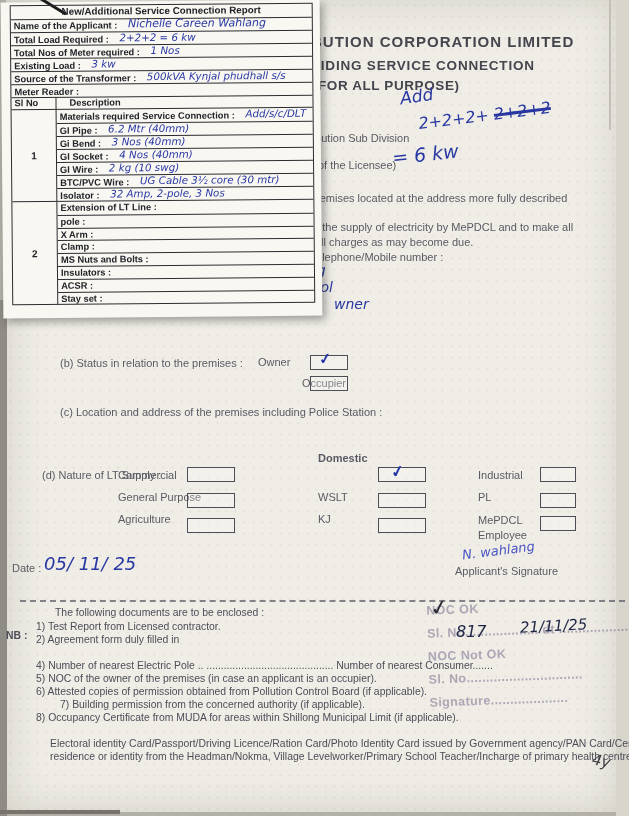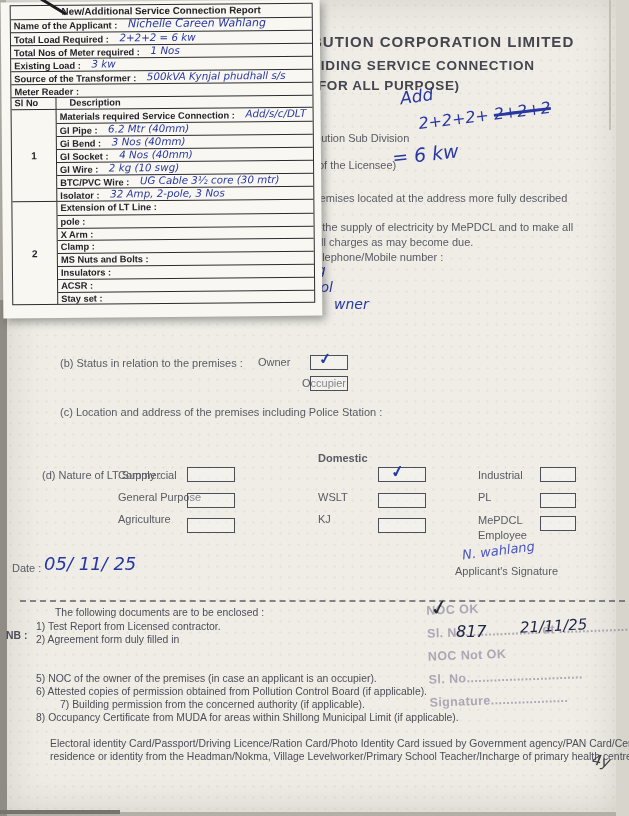--- a/index.html
+++ b/index.html
@@ -129,20 +129,21 @@
   <div class="hw" style="left:44px; top:553px; font-size:18px;">05/ 11/ 25</div>
   <div class="hw" style="left:462px; top:543px; font-size:13px; transform:rotate(-7deg); color:#4a55c0;">N. wahlang</div>
   <div class="pt" style="left:455px; top:565px;">Applicant's Signature</div>
 
   <div class="dashline"></div>
 
   <div class="pt nb" style="left:6px; top:630px; font-weight:bold;">NB :</div>
   <div class="pt nb" style="left:55px; top:607px;">The following documents are to be enclosed :</div>
   <div class="pt nb" style="left:36px; top:621px;">1)  Test Report from Licensed contractor.</div>
   <div class="pt nb" style="left:36px; top:634px;">2)  Agreement form duly filled in</div>
+  <div class="pt nb" style="left:36px; top:660px;">4)  Number of nearest Electric Pole .. ............................................ Number of nearest Consumer.......</div>
   <div class="pt nb" style="left:36px; top:673px;">5)  NOC of the owner of the premises (in case an applicant is an occupier).</div>
   <div class="pt nb" style="left:36px; top:686px;">6)  Attested copies of permission obtained from Pollution Control Board (if applicable).</div>
   <div class="pt nb" style="left:36px; top:699px;margin-left:24px;">7)  Building permission from the concerned authority (if applicable).</div>
   <div class="pt nb" style="left:36px; top:712px;">8)  Occupancy Certificate from MUDA for areas within Shillong Municipal Limit (if applicable).</div>
   <div class="pt nb" style="left:50px; top:738px;">Electoral identity Card/Passport/Driving Licence/Ration Card/Photo Identity Card issued by Government agency/PAN Card/Certificate of</div>
   <div class="pt nb" style="left:50px; top:751px;">residence or identity from the Headman/Nokma, Village Levelworker/Primary School Teacher/Incharge of primary health centre.</div>
 
   <div class="stamp">
     <div>NOC OK</div>
     <div>Sl. No................... dt ...................</div>

